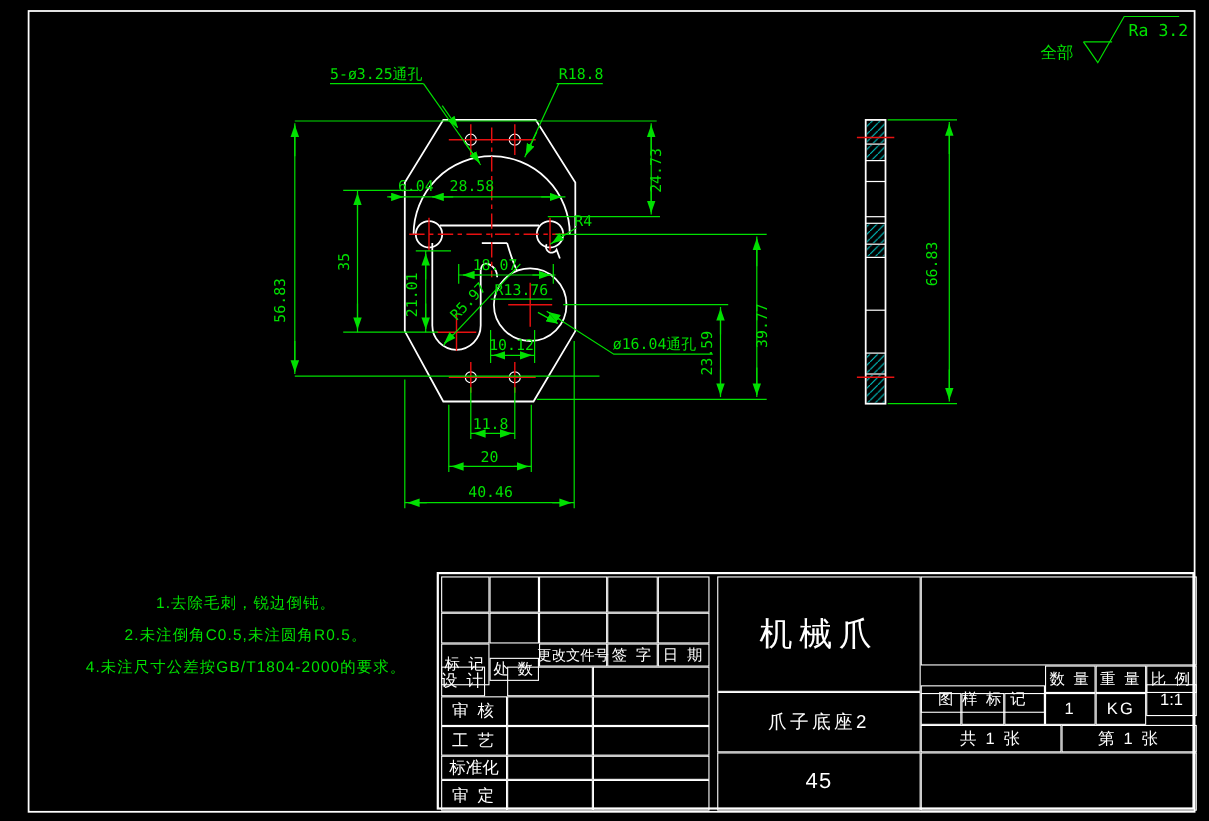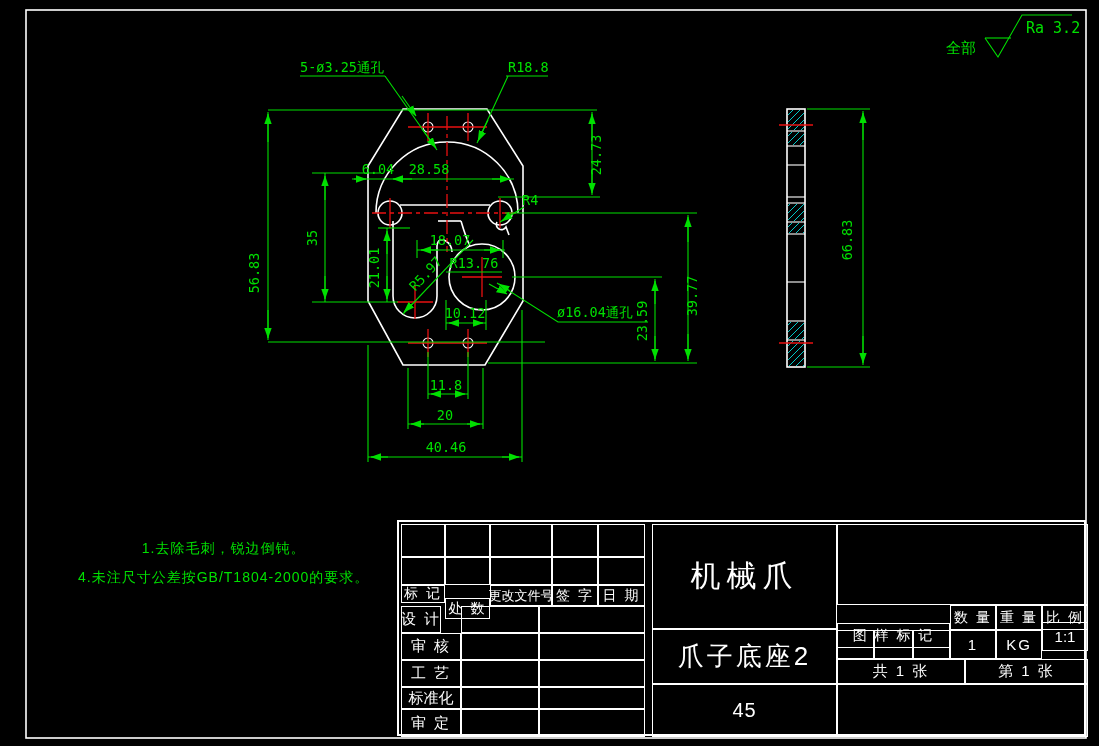--- a/index.html
+++ b/index.html
@@ -22,21 +22,21 @@
   #techreq .tr-title{font-size:15px;margin:0 0 6px 16px;letter-spacing:2px;}
   #techreq .tr-item{font-size:14px;line-height:29px;letter-spacing:1px;text-align:center;}
   
   #titleblock{position:absolute;left:397px;top:520px;width:689px;height:216px;
               border:2px solid var(--line);box-sizing:border-box;}
   .cell{position:absolute;border:1.5px solid var(--line);box-sizing:border-box;
         display:flex;align-items:center;justify-content:center;
         color:var(--text);font-size:14px;letter-spacing:2px;white-space:nowrap;}
   .cell.small{font-size:13px;letter-spacing:0;}
   .cell.big{font-size:30px;letter-spacing:6px;}
-  .cell.mid{font-size:26px;letter-spacing:3px;text-align:center;}
+  .cell.mid{font-size:17px;letter-spacing:3px;text-align:center;}
   .cell.mat{font-size:20px;letter-spacing:1px;}
   .cell.v15{font-size:15px;}
 </style>
 </head>
 <body>
 
 <div id="stage">
 
 <svg width="1099" height="746" viewBox="0 0 1099 746">
   <defs>
@@ -267,37 +267,38 @@
   <g>
     <text class="dt15" x="946" y="53">全部</text>
     <path class="g" d="M985,38 L998,57 L1022,15 L1072,15"></path>
     <path class="g" d="M985,38 L1011,38"></path>
     <text class="dt15" x="1026" y="33">Ra 3.2</text>
   </g>
 </svg>
 
 <div id="techreq">
   <div class="tr-item">1.去除毛刺，锐边倒钝。</div>
+  <div class="tr-item">2.未注倒角C0.5,未注圆角R0.5。</div>
   <div class="tr-item">4.未注尺寸公差按GB/T1804-2000的要求。</div>
 </div>
 
 <div id="titleblock">
 
   <div class="cell" style="left:2px;top:2px;width:44px;height:33px"></div>
   <div class="cell" style="left:46px;top:2px;width:45px;height:33px"></div>
   <div class="cell" style="left:91px;top:2px;width:62px;height:33px"></div>
   <div class="cell" style="left:153px;top:2px;width:46px;height:33px"></div>
   <div class="cell" style="left:199px;top:2px;width:47px;height:33px"></div>
   <div class="cell" style="left:2px;top:35px;width:44px;height:28px"></div>
   <div class="cell" style="left:46px;top:35px;width:45px;height:28px"></div>
   <div class="cell" style="left:91px;top:35px;width:62px;height:28px"></div>
   <div class="cell" style="left:153px;top:35px;width:46px;height:28px"></div>
   <div class="cell" style="left:199px;top:35px;width:47px;height:28px"></div>
 
-  <div class="cell" style="left:2px;top:63px;width:44px;height:18px">标 记</div>
+  <div class="cell" style="left:2px;top:63px;width:44px;height:38px">标 记</div>
   <div class="cell" style="left:46px;top:76px;width:45px;height:21px">处 数</div>
   <div class="cell small" style="left:91px;top:63px;width:62px;height:21px">更改文件号</div>
   <div class="cell" style="left:153px;top:63px;width:46px;height:21px">签 字</div>
   <div class="cell" style="left:199px;top:63px;width:47px;height:21px">日 期</div>
 
   <div class="cell v15" style="left:2px;top:84px;width:40px;height:27px">设 计</div>
   <div class="cell" style="left:62px;top:84px;width:78px;height:27px"></div>
   <div class="cell" style="left:140px;top:84px;width:106px;height:27px"></div>
   <div class="cell v15" style="left:2px;top:111px;width:60px;height:27px">审 核</div>
   <div class="cell" style="left:62px;top:111px;width:78px;height:27px"></div>

